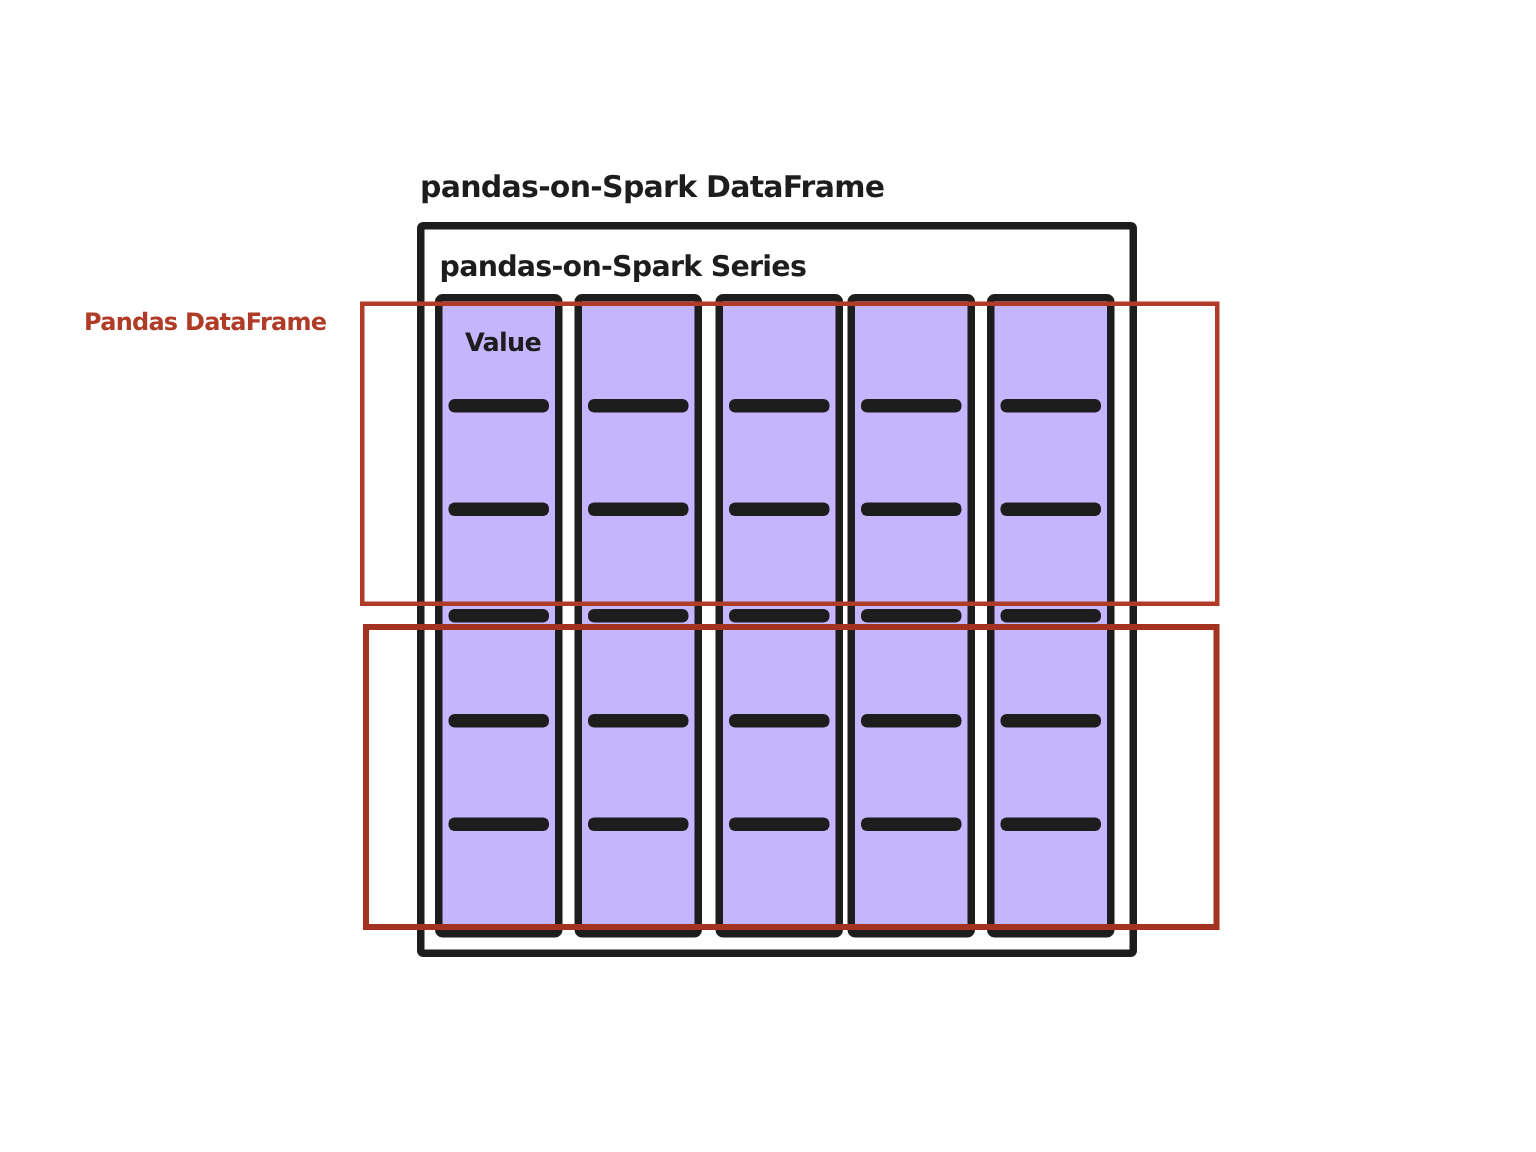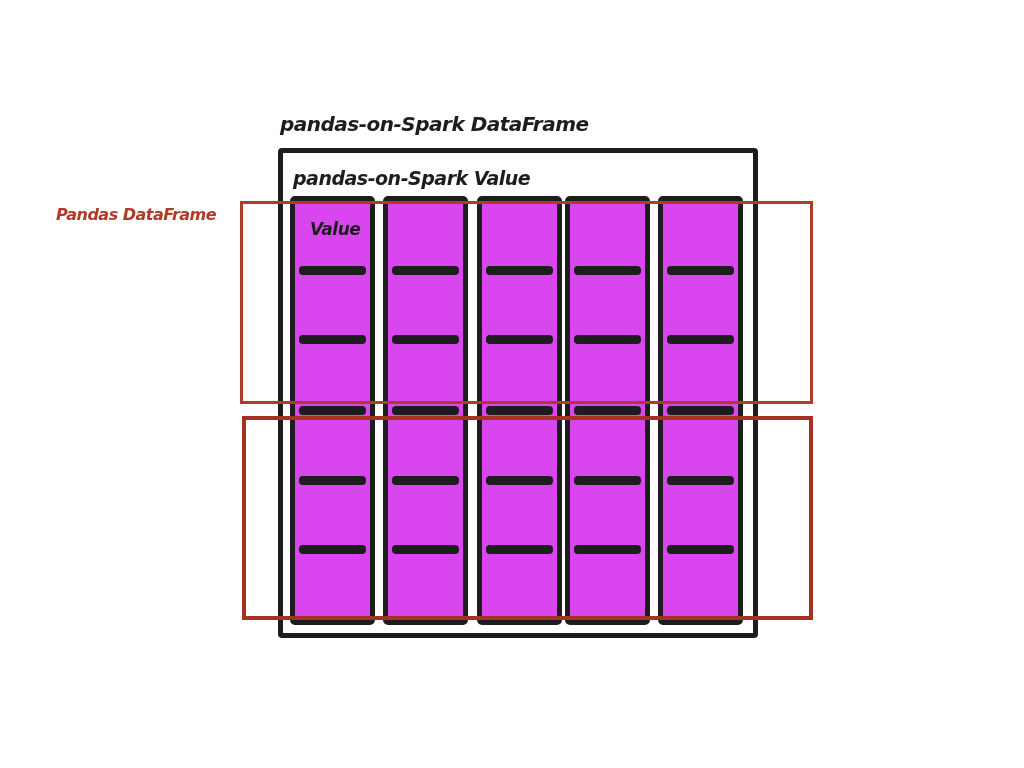--- a/index.html
+++ b/index.html
@@ -7,21 +7,20 @@
     padding: 0;
     background: #ffffff;
     font-family: "DejaVu Sans", "Liberation Sans", sans-serif;
   }
   #stage {
     position: relative;
     width: 1024px;
     height: 763px;
     background: #ffffff;
     overflow: hidden;
-    font-style: italic;
   }
   
   .sketch-text {
     position: absolute;
     color: var(--ink);
     font-weight: bold;
     letter-spacing: -0.5px;
     white-space: nowrap;
   }
   #title {
@@ -55,21 +54,21 @@
   }
   
   .series-column {
     position: absolute;
     top: 196px;
     width: 85px;
     height: 429px;
     border: 5px solid var(--ink);
     border-radius: 5px;
     box-sizing: border-box;
-    background: #d946ef;
+    background: #c4b5fd;
     z-index: 2;
   }
   .column-header {
     position: absolute;
     left: 15px;
     top: 18px;
     font-size: 17px;
     font-weight: bold;
     letter-spacing: -0.5px;
     color: var(--ink);
@@ -106,21 +105,21 @@
 </style>
 </head>
 <body>
 
 <div id="stage">
 
   <div id="title" class="sketch-text">pandas-on-Spark DataFrame</div>
 
   <div id="outer-box"></div>
 
-  <div id="series-label" class="sketch-text">pandas-on-Spark Value</div>
+  <div id="series-label" class="sketch-text">pandas-on-Spark Series</div>
 
   <div id="pandas-label" class="sketch-text">Pandas DataFrame</div>
 
   <div id="columns-layer">
       <div class="series-column" style="left: 290px;">
         <div class="column-header">Value</div>
         <div class="value-dash" style="top: 65px;"></div>
         <div class="value-dash" style="top: 134px;"></div>
         <div class="value-dash" style="top: 205px;"></div>
         <div class="value-dash" style="top: 275px;"></div>

